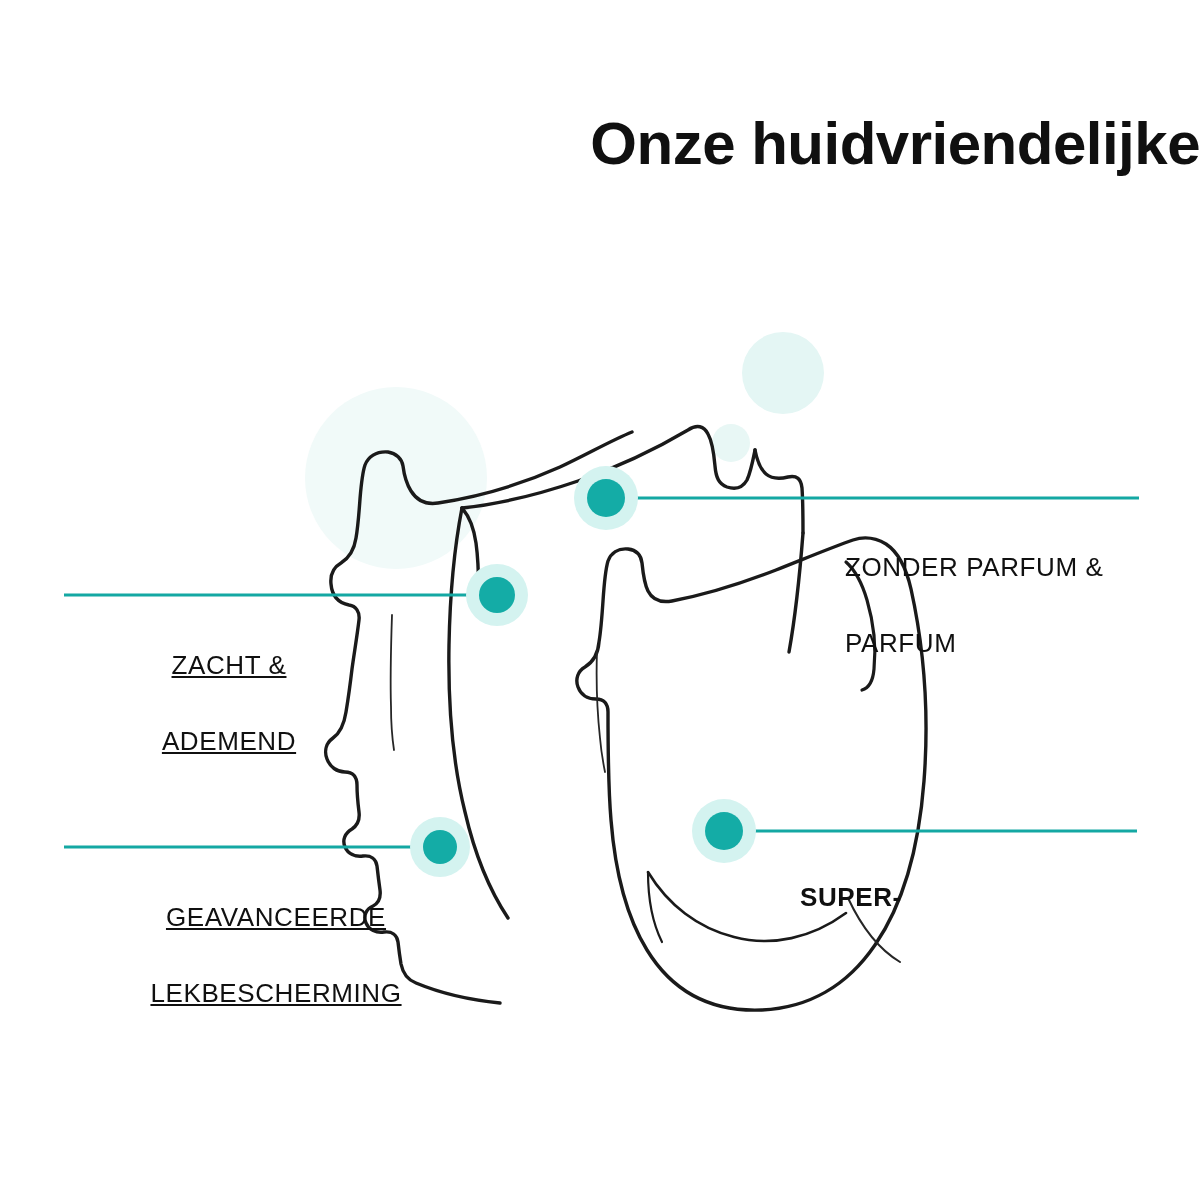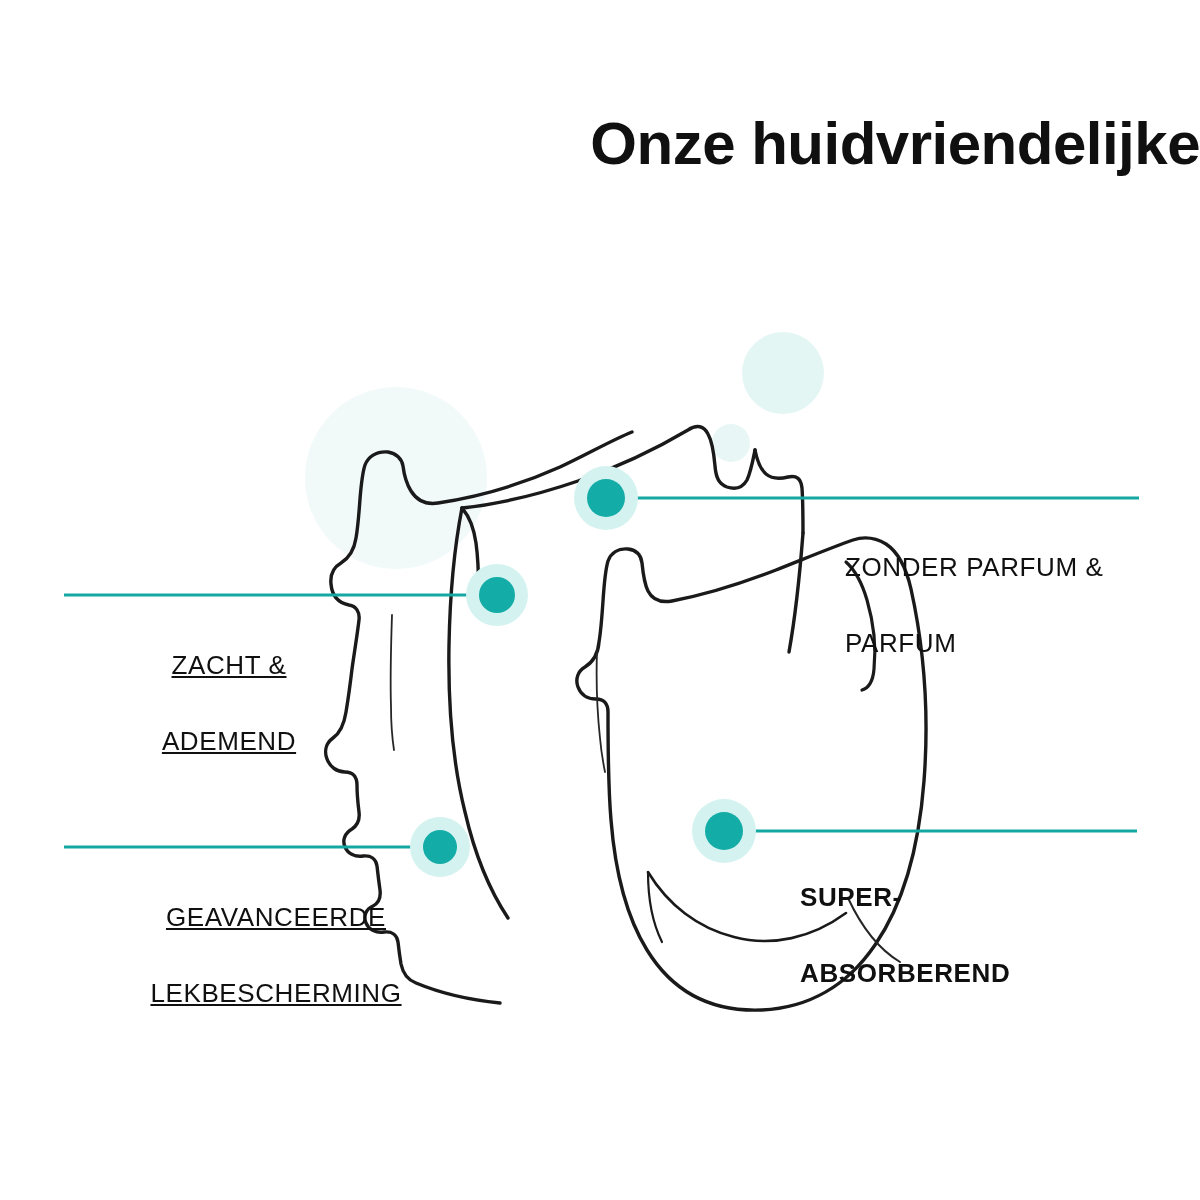--- a/index.html
+++ b/index.html
@@ -264,16 +264,15 @@
     <span>ADEMEND</span>
   </div>
 
   <div class="label left label-geav">
     <span>GEAVANCEERDE</span><br>
     <span>LEKBESCHERMING</span>
   </div>
 
   <div class="label right label-super">
     <span>SUPER-</span><br>
-    <span>ABSORBEREND</span>
   </div>
 
 </div>
 
 </body></html>

